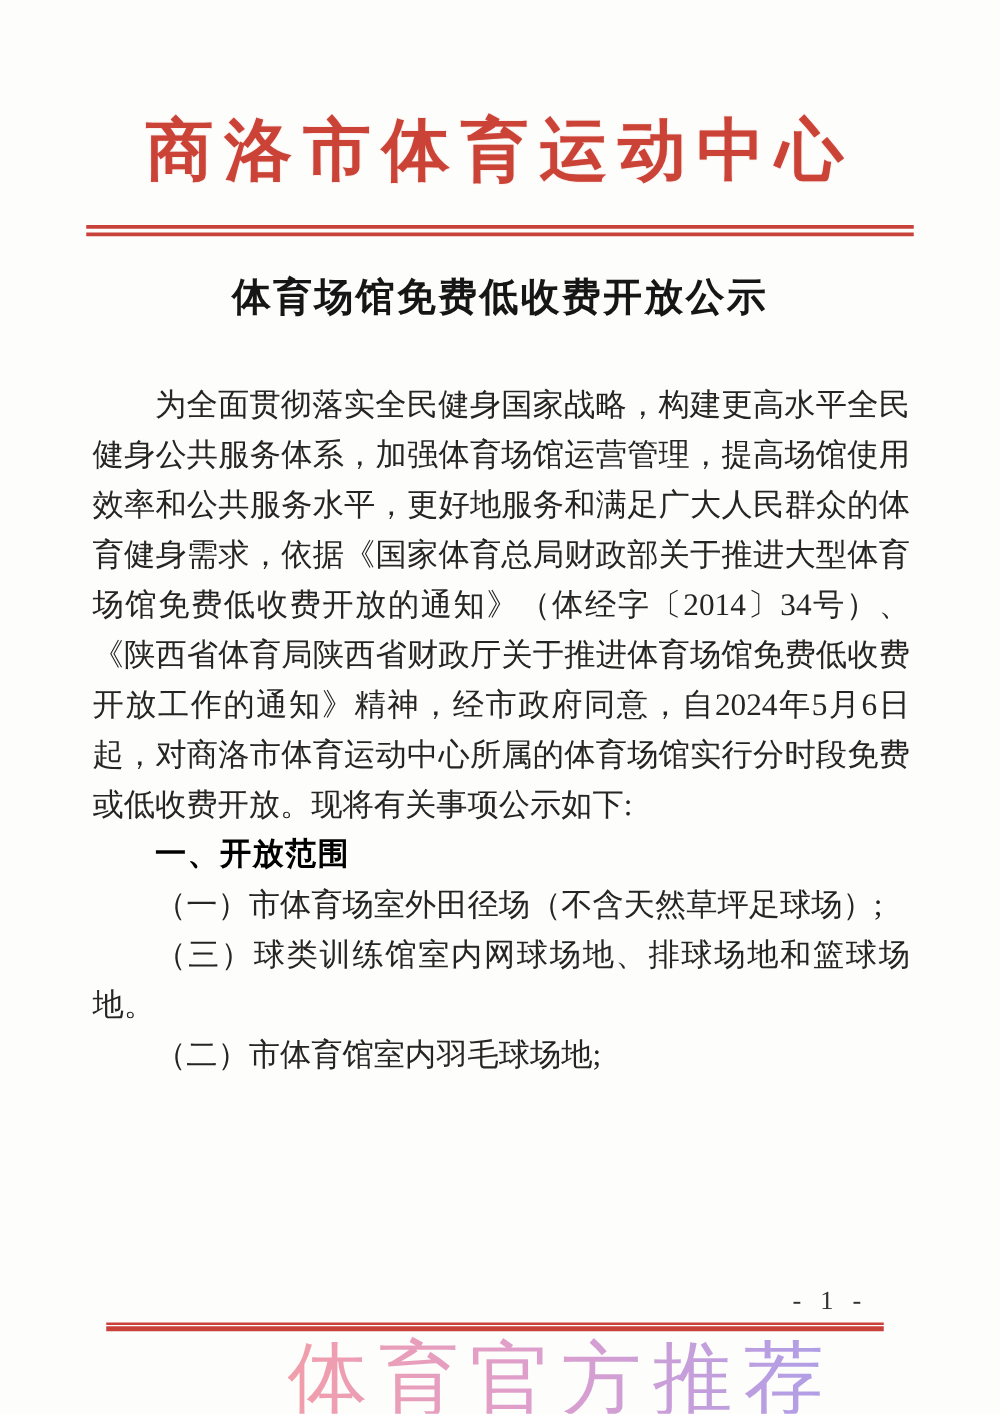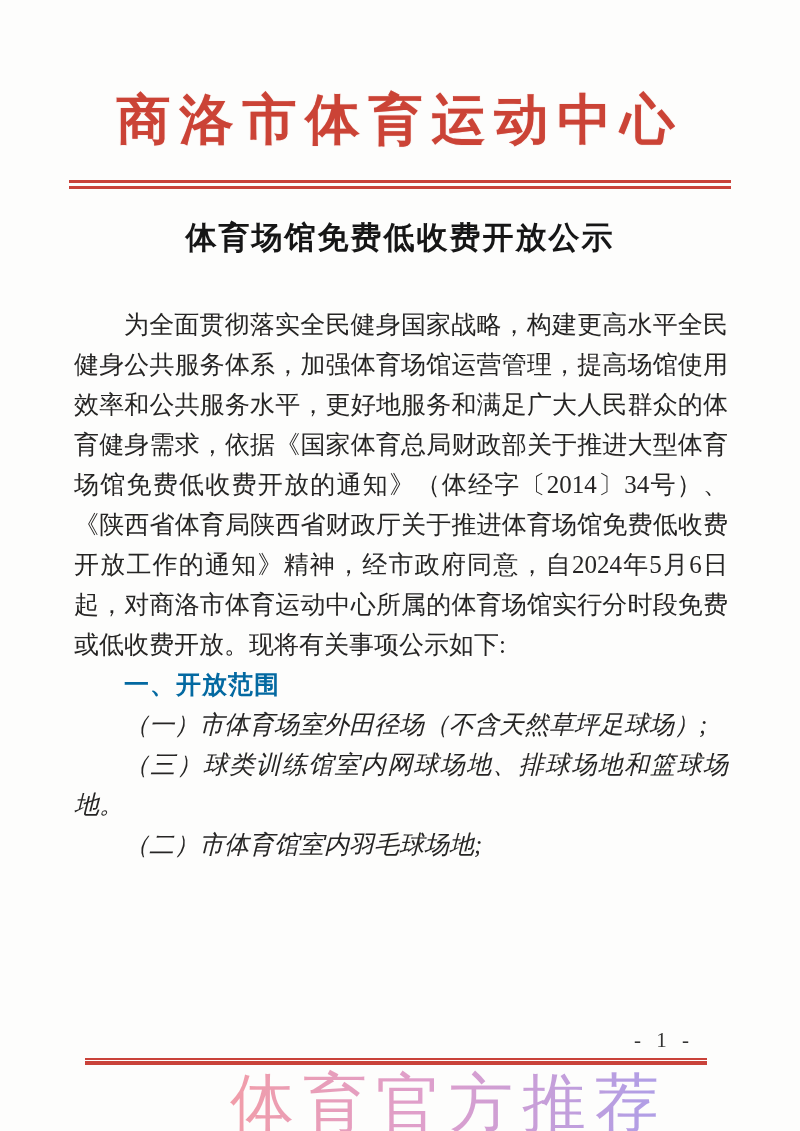--- a/index.html
+++ b/index.html
@@ -55,28 +55,27 @@
     text-align: justify;
   }
   .para {
     margin: 0;
     text-indent: 2em;
   }
   .sec-heading {
     margin: 0;
     text-indent: 2em;
     font-weight: bold;
-    color: #0369a1;
-    font-family: Liberation Serif, serif;
+    color: #000000;
+    font-family: Liberation Mono, monospace;
     letter-spacing: 1px;
   }
   .item {
     margin: 0;
     text-indent: 2em;
-    font-style: italic;
   }
   
   .page-number {
     position: absolute;
     right: 106px;
     top: 1028px;
     font-size: 21px;
     letter-spacing: 5px;
     color: #333;
   }

